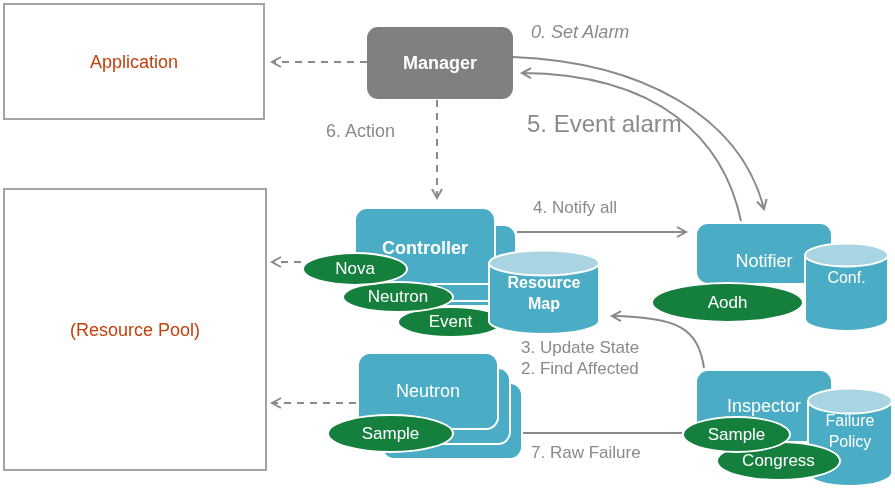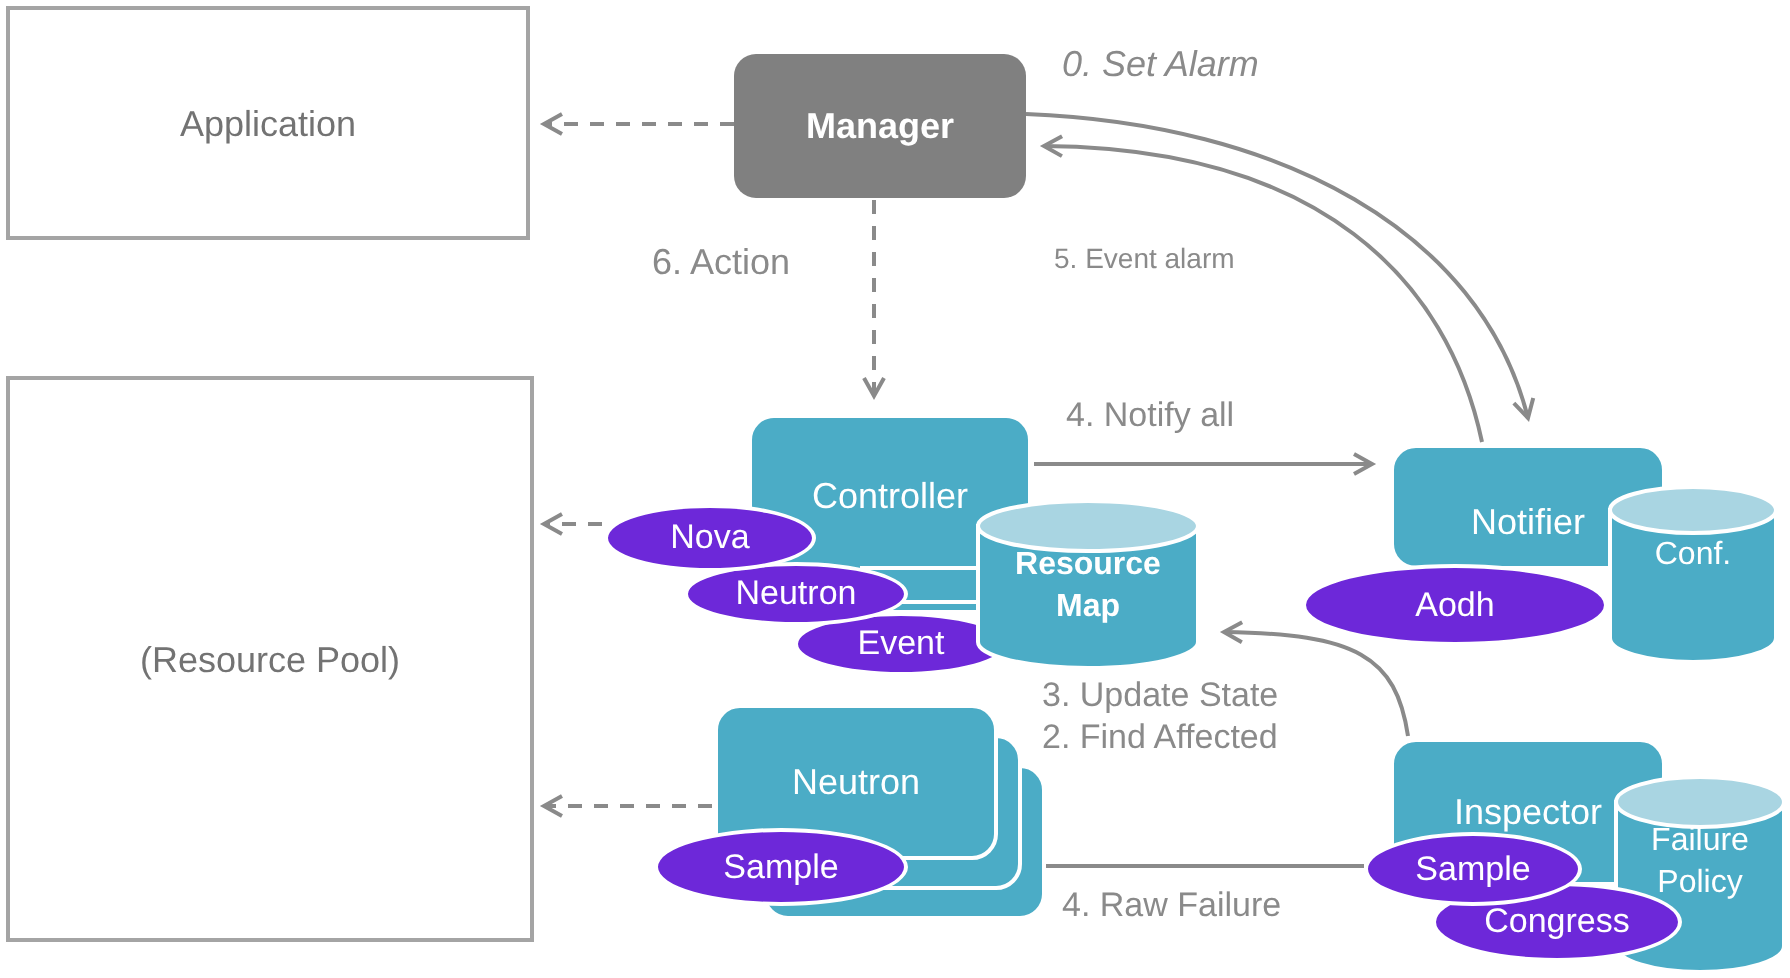--- a/index.html
+++ b/index.html
@@ -1,28 +1,28 @@
 <!DOCTYPE html>
 <html><head>
 <meta charset="utf-8">
 <style>
   html,body{margin:0;padding:0;background:#fff;}
   .stage{position:relative;width:895px;height:489px;background:#ffffff;
          font-family:"Liberation Sans",sans-serif;overflow:hidden;}
   
   .obox{position:absolute;box-sizing:border-box;background:#fff;border:2px solid #a4a4a4;
         display:flex;flex-direction:column;justify-content:center;
-        color:#737373;font-size:18px;text-align:center;line-height:24px;z-index:2;}
+        color:#c2410c;font-size:18px;text-align:center;line-height:24px;z-index:2;}
   
   .node{position:absolute;box-sizing:border-box;background:#4BACC6;border:2px solid #fff;
         border-radius:13px;display:flex;align-items:center;justify-content:center;
         color:#fff;font-size:18px;}
   .mgr{background:#808080;border:none;border-radius:11px;z-index:2;}
   
-  .ell{position:absolute;box-sizing:border-box;background:#6d28d9;border:2.5px solid #fff;
+  .ell{position:absolute;box-sizing:border-box;background:#15803d;border:2.5px solid #fff;
        border-radius:50%;display:flex;align-items:center;justify-content:center;
        color:#fff;font-size:17px;}
   
   .band{position:absolute;box-sizing:border-box;background:#4BACC6;border:2px solid #fff;z-index:6;}
   
   .cyl{position:absolute;}
   .cyltext{position:absolute;color:#fff;text-align:center;font-size:16px;line-height:21px;}
   
   .step{position:absolute;color:#8a8a8a;font-size:17px;white-space:pre;z-index:11;}
   .pre{white-space:pre;}
@@ -65,21 +65,21 @@
 
   <div class="obox" style="left:3px;top:188px;width:264px;height:283px;">
     <span>(Resource Pool)</span>
   </div>
 
   <div class="node mgr" style="left:367px;top:27px;width:146px;height:72px;font-weight:bold;">
     <span>Manager</span>
   </div>
 
   <div class="node" style="left:375px;top:224px;width:142px;height:83px;z-index:3;"></div>
-  <div class="node" style="left:374px;top:207px;width:142px;height:83px;z-index:5;">
+  <div class="node" style="left:354px;top:207px;width:142px;height:83px;z-index:5;font-weight:bold;">
     <span>Controller</span>
   </div>
 
   <div class="band" style="left:430px;top:283px;width:80px;height:19px;"></div>
   <div class="band" style="left:458px;top:311px;width:52px;height:19px;"></div>
 
   <div class="node" style="left:381px;top:382px;width:142px;height:78px;z-index:3;"></div>
   <div class="node" style="left:369px;top:367px;width:142px;height:78px;z-index:4;"></div>
   <div class="node" style="left:357px;top:352px;width:142px;height:78px;z-index:5;">
     <span>Neutron</span>
@@ -141,20 +141,20 @@
     <span>Aodh</span>
   </div>
   <div class="ell" style="left:682px;top:416px;width:109px;height:37px;z-index:6;">
     <span>Sample</span>
   </div>
   <div class="ell" style="left:716px;top:441px;width:125px;height:40px;z-index:5;">
     <span>Congress</span>
   </div>
 
   <div class="step" style="left:531px;top:22px;font-size:18px;font-style:italic;">0. Set Alarm</div>
-  <div class="step" style="left:527px;top:121px;font-size:14px;">5. Event alarm</div>
+  <div class="step" style="left:527px;top:110px;font-size:24px;">5. Event alarm</div>
   <div class="step" style="left:326px;top:121px;font-size:18px;">6. Action</div>
   <div class="step" style="left:533px;top:198px;">4. Notify all</div>
   <div class="step" style="left:521px;top:338px;">3. Update State</div>
   <div class="step" style="left:521px;top:359px;">2. Find Affected</div>
-  <div class="step" style="left:531px;top:443px;">4. Raw Failure</div>
+  <div class="step" style="left:531px;top:443px;">7. Raw Failure</div>
 
 </div>
 
 </body></html>

